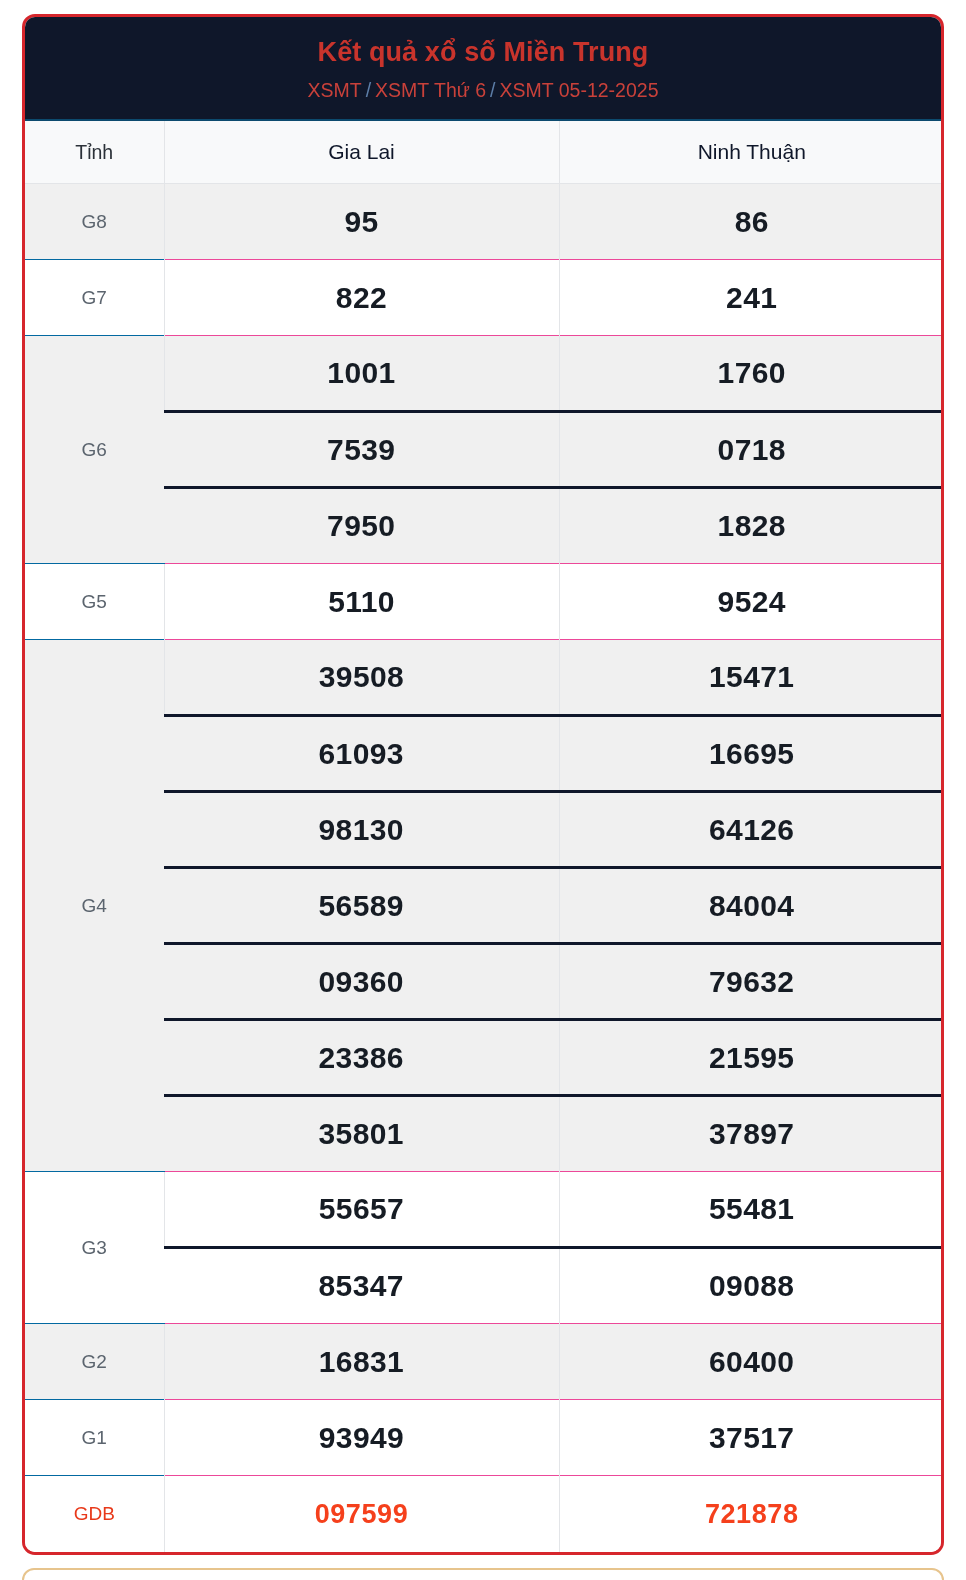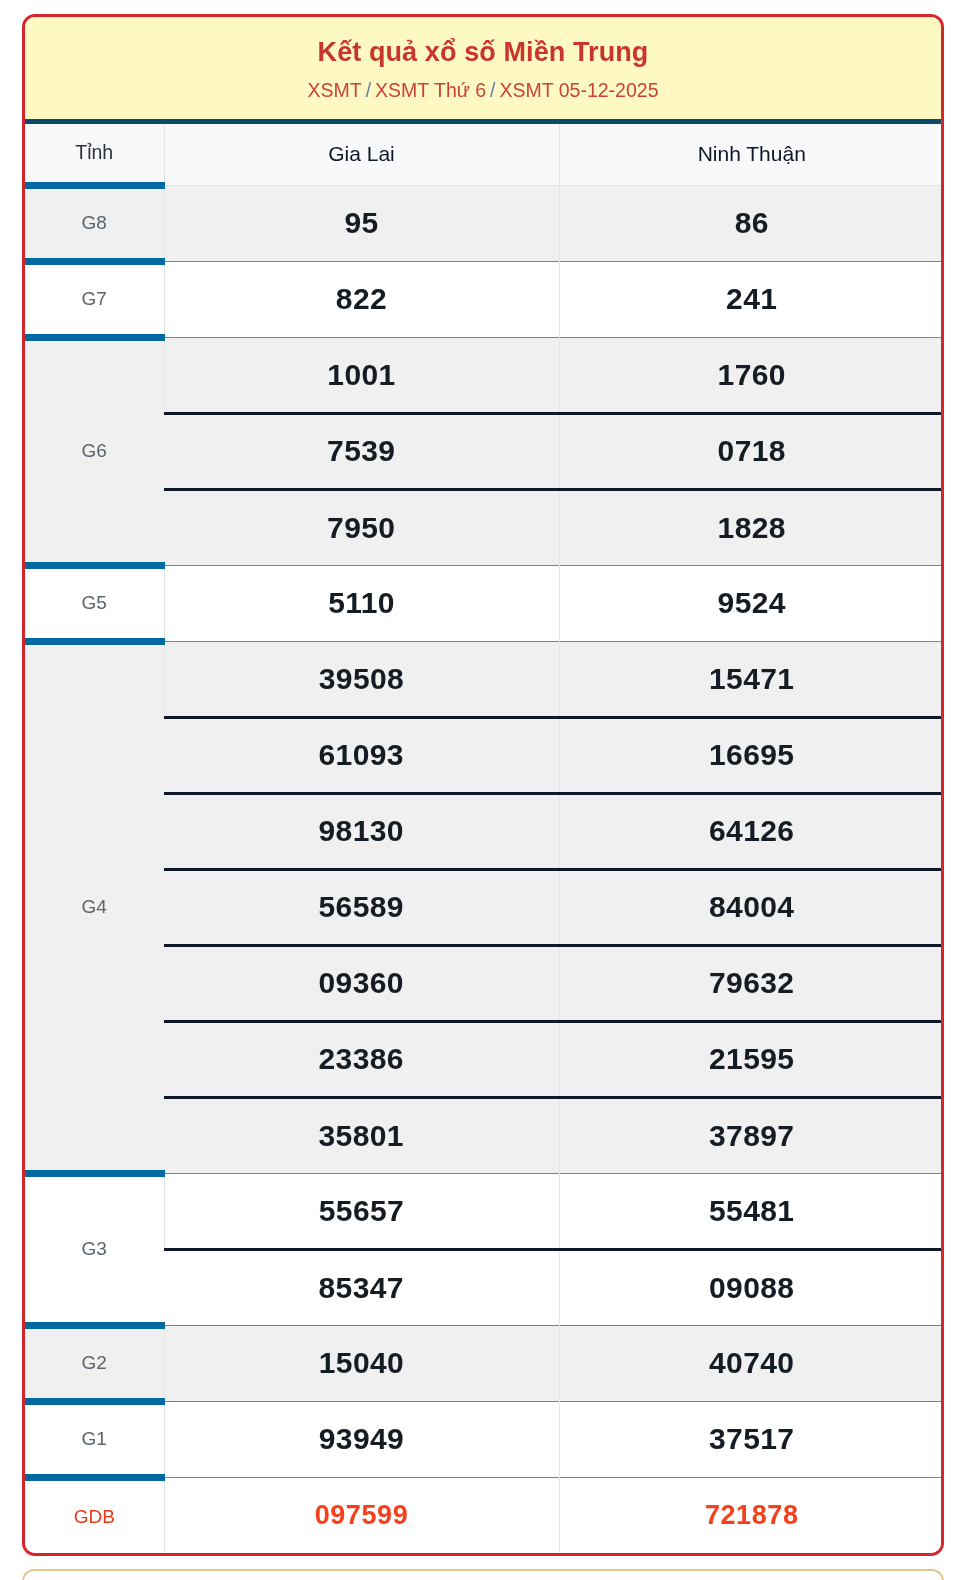--- a/index.html
+++ b/index.html
@@ -24,21 +24,21 @@
   .result-card {
     border: 3px solid #d6262c;
     border-radius: 13px;
     background: #ffffff;
     overflow: hidden;
     width: 922px;
   }
 
   
   .card-header {
-    background: #fef9c3;
+    background: #0f172a;
     text-align: center;
     padding: 19px 10px 16px 10px;
   }
 
   .card-title {
     color: #c9342c;
     font-size: 27px;
     font-weight: bold;
     letter-spacing: 0.1px;
     line-height: 1.2;
@@ -76,21 +76,21 @@
     vertical-align: middle;
   }
   table.results th:first-child,
   table.results td:first-child { border-left: none; }
 
   
   thead tr { background: #f8f9fa; }
   thead th {
     height: 64px;
     border-bottom: 1px solid #e3e5e8;
-    border-top: 5px solid #0c4a6e;
+    border-top: 2px solid #0c4a6e;
     margin-left: 36px;
   }
   .th-tinh {
     color: #2b3138;
     font-size: 19.5px;
     font-weight: 400;
   }
   .th-prov {
     color: #0f172a;
     font-size: 21px;
@@ -123,21 +123,21 @@
 
   
   tr.band-gray > td { background: #f0f0f0; }
   tr.band-white > td { background: #ffffff; margin-left: 22px; }
 
   
   tr.inner-row > td.num { border-top: 3px solid #0f172a; }
 
   
   tr.group-start > td { border-top: 1px solid #ec4899; }
-  tr.group-start > td.g-label { border-top: 7px solid #0369a1; }
+  tr.group-start > td.g-label { border-top: 1px solid #0369a1; }
 
   td.g-label { border-top: 1px solid #e3e5e8; }
 
   
   tr.h-single > td { height: 76px; }
   tr.h-multi   > td { height: 76px; }
 
   
   .next-card {
     margin-top: 13px;
@@ -237,22 +237,22 @@
             <td class="g-label" rowspan="2">G3</td>
             <td class="num">55657</td>
             <td class="num">55481</td>
           </tr>
           <tr class="band-white inner-row h-multi">
             <td class="num">85347</td>
             <td class="num">09088</td>
           </tr>
           <tr class="band-gray group-start h-single">
             <td class="g-label" rowspan="1">G2</td>
-            <td class="num">15040</td>
-            <td class="num">40740</td>
+            <td class="num">16831</td>
+            <td class="num">60400</td>
           </tr>
           <tr class="band-white group-start h-single">
             <td class="g-label" rowspan="1">G1</td>
             <td class="num">93949</td>
             <td class="num">37517</td>
           </tr>
           <tr class="band-white group-start h-single">
             <td class="g-label gdb-label" rowspan="1">GDB</td>
             <td class="num gdb-num">097599</td>
             <td class="num gdb-num">721878</td>

